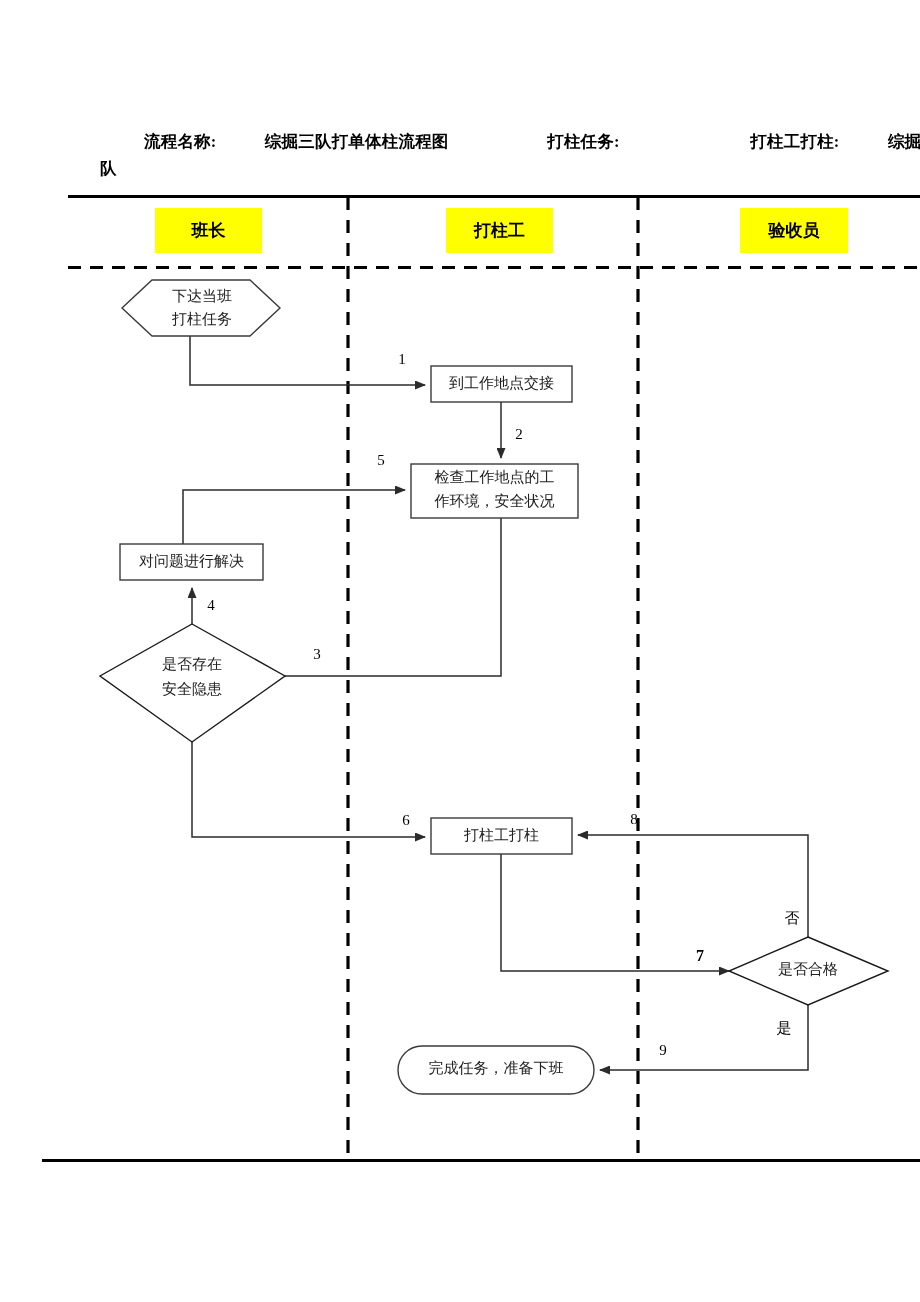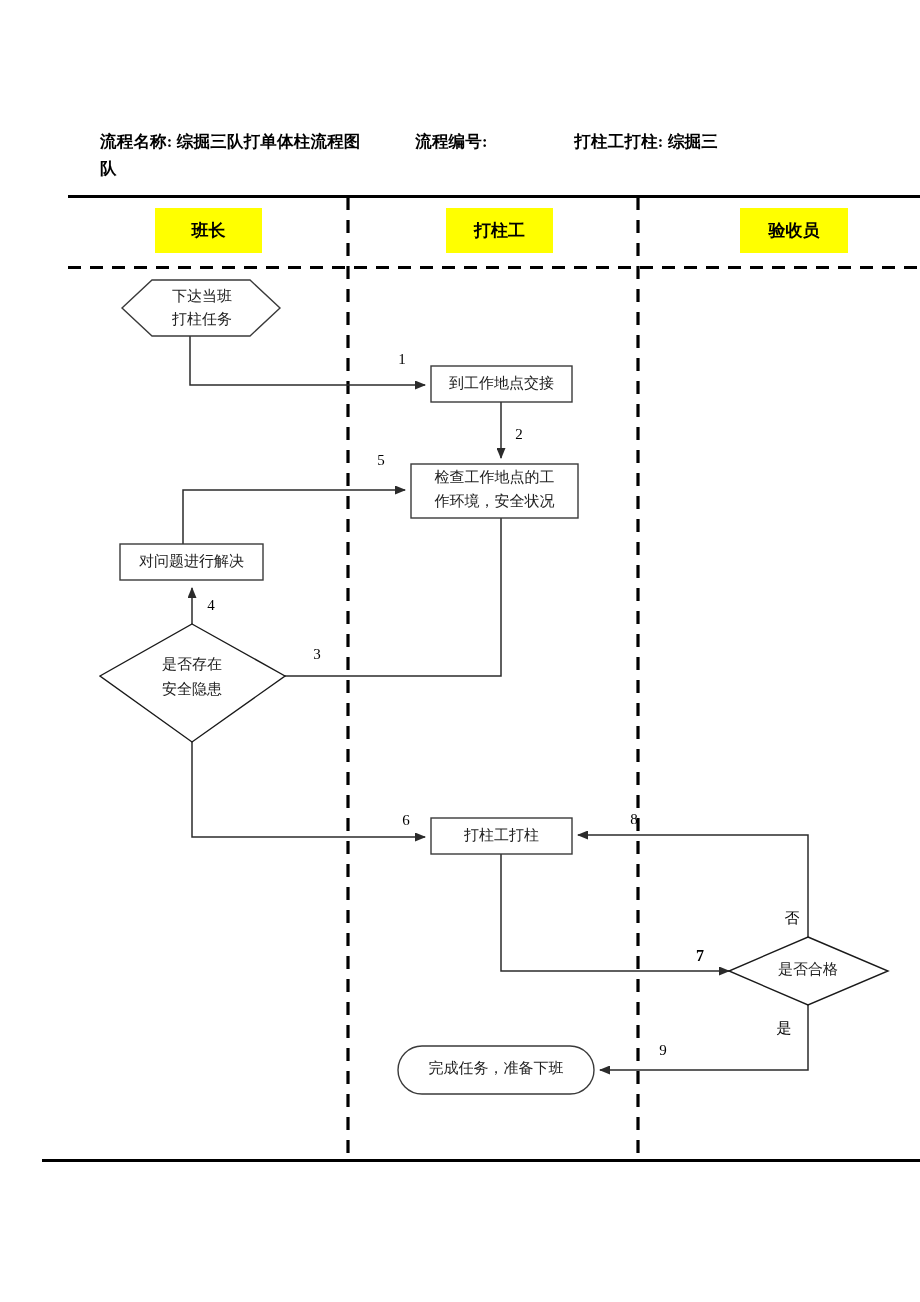--- a/index.html
+++ b/index.html
@@ -29,21 +29,21 @@
     width: 760px;
     font-size: 16.5px;
     font-weight: bold;
     letter-spacing: 0.2px;
     line-height: 27px;
   }
   #doc-header .hdr-row {
     display: block;
     white-space: nowrap;
   }
-  .hdr-seg { display: inline-block; }
+  .hdr-seg { display: inline-block; margin-left: 44px; }
   .hdr-gap-1 { display: inline-block; width: 46px; }
   .hdr-gap-2 { display: inline-block; width: 78px; }
   .hdr-wrap { display: block; }
 
   
   #chart-svg {
     position: absolute;
     left: 0;
     top: 0;
     width: 920px;
@@ -117,21 +117,21 @@
 </head>
 <body>
 
 <div id="page">
 
   <div id="doc-header">
     <span class="hdr-row">
       <span class="hdr-seg">流程名称:</span>
       <span class="hdr-seg">综掘三队打单体柱流程图</span>
       <span class="hdr-gap-1"></span>
-      <span class="hdr-seg">流程编号:</span>
+      <span class="hdr-seg">打柱任务:</span>
       <span class="hdr-gap-2"></span>
       <span class="hdr-seg">打柱工打柱:</span>
       <span class="hdr-seg">综掘三</span>
     </span>
     <span class="hdr-wrap">队</span>
   </div>
 
   <svg id="chart-svg" viewBox="0 0 920 1302">
     <defs>
       <marker id="arrow" markerWidth="11" markerHeight="9" refX="10" refY="4.5" orient="auto" markerUnits="userSpaceOnUse">

